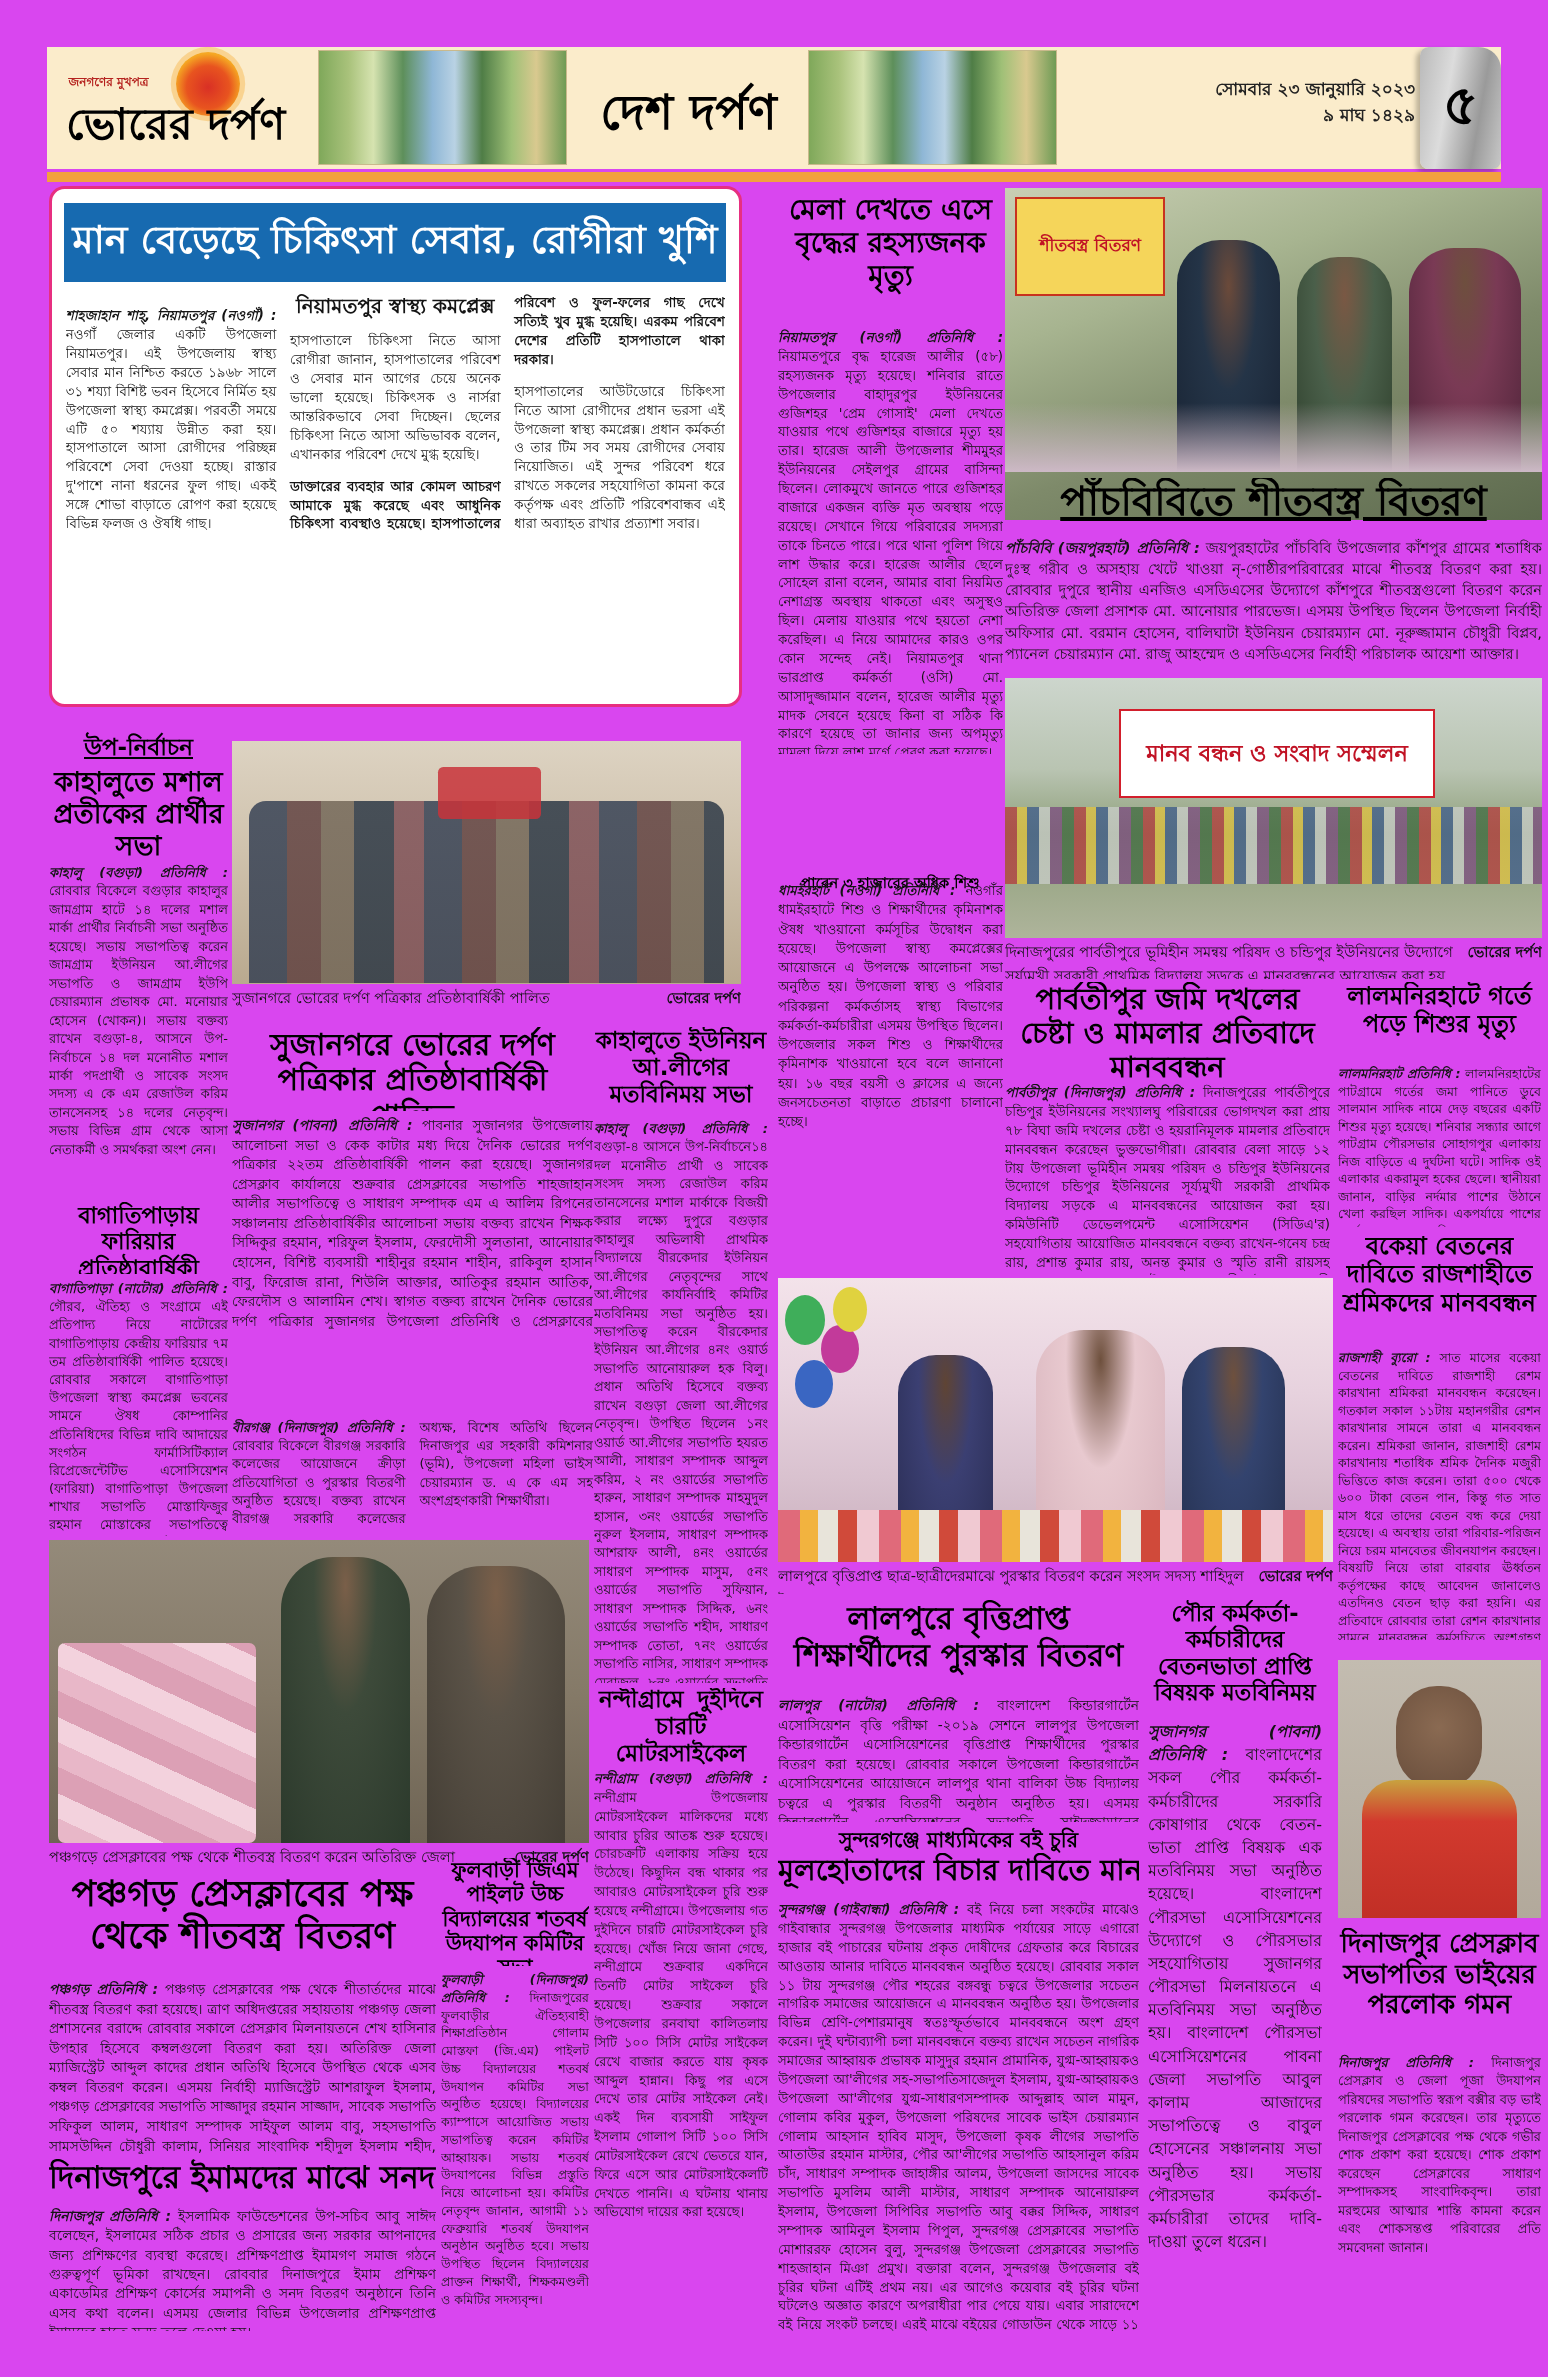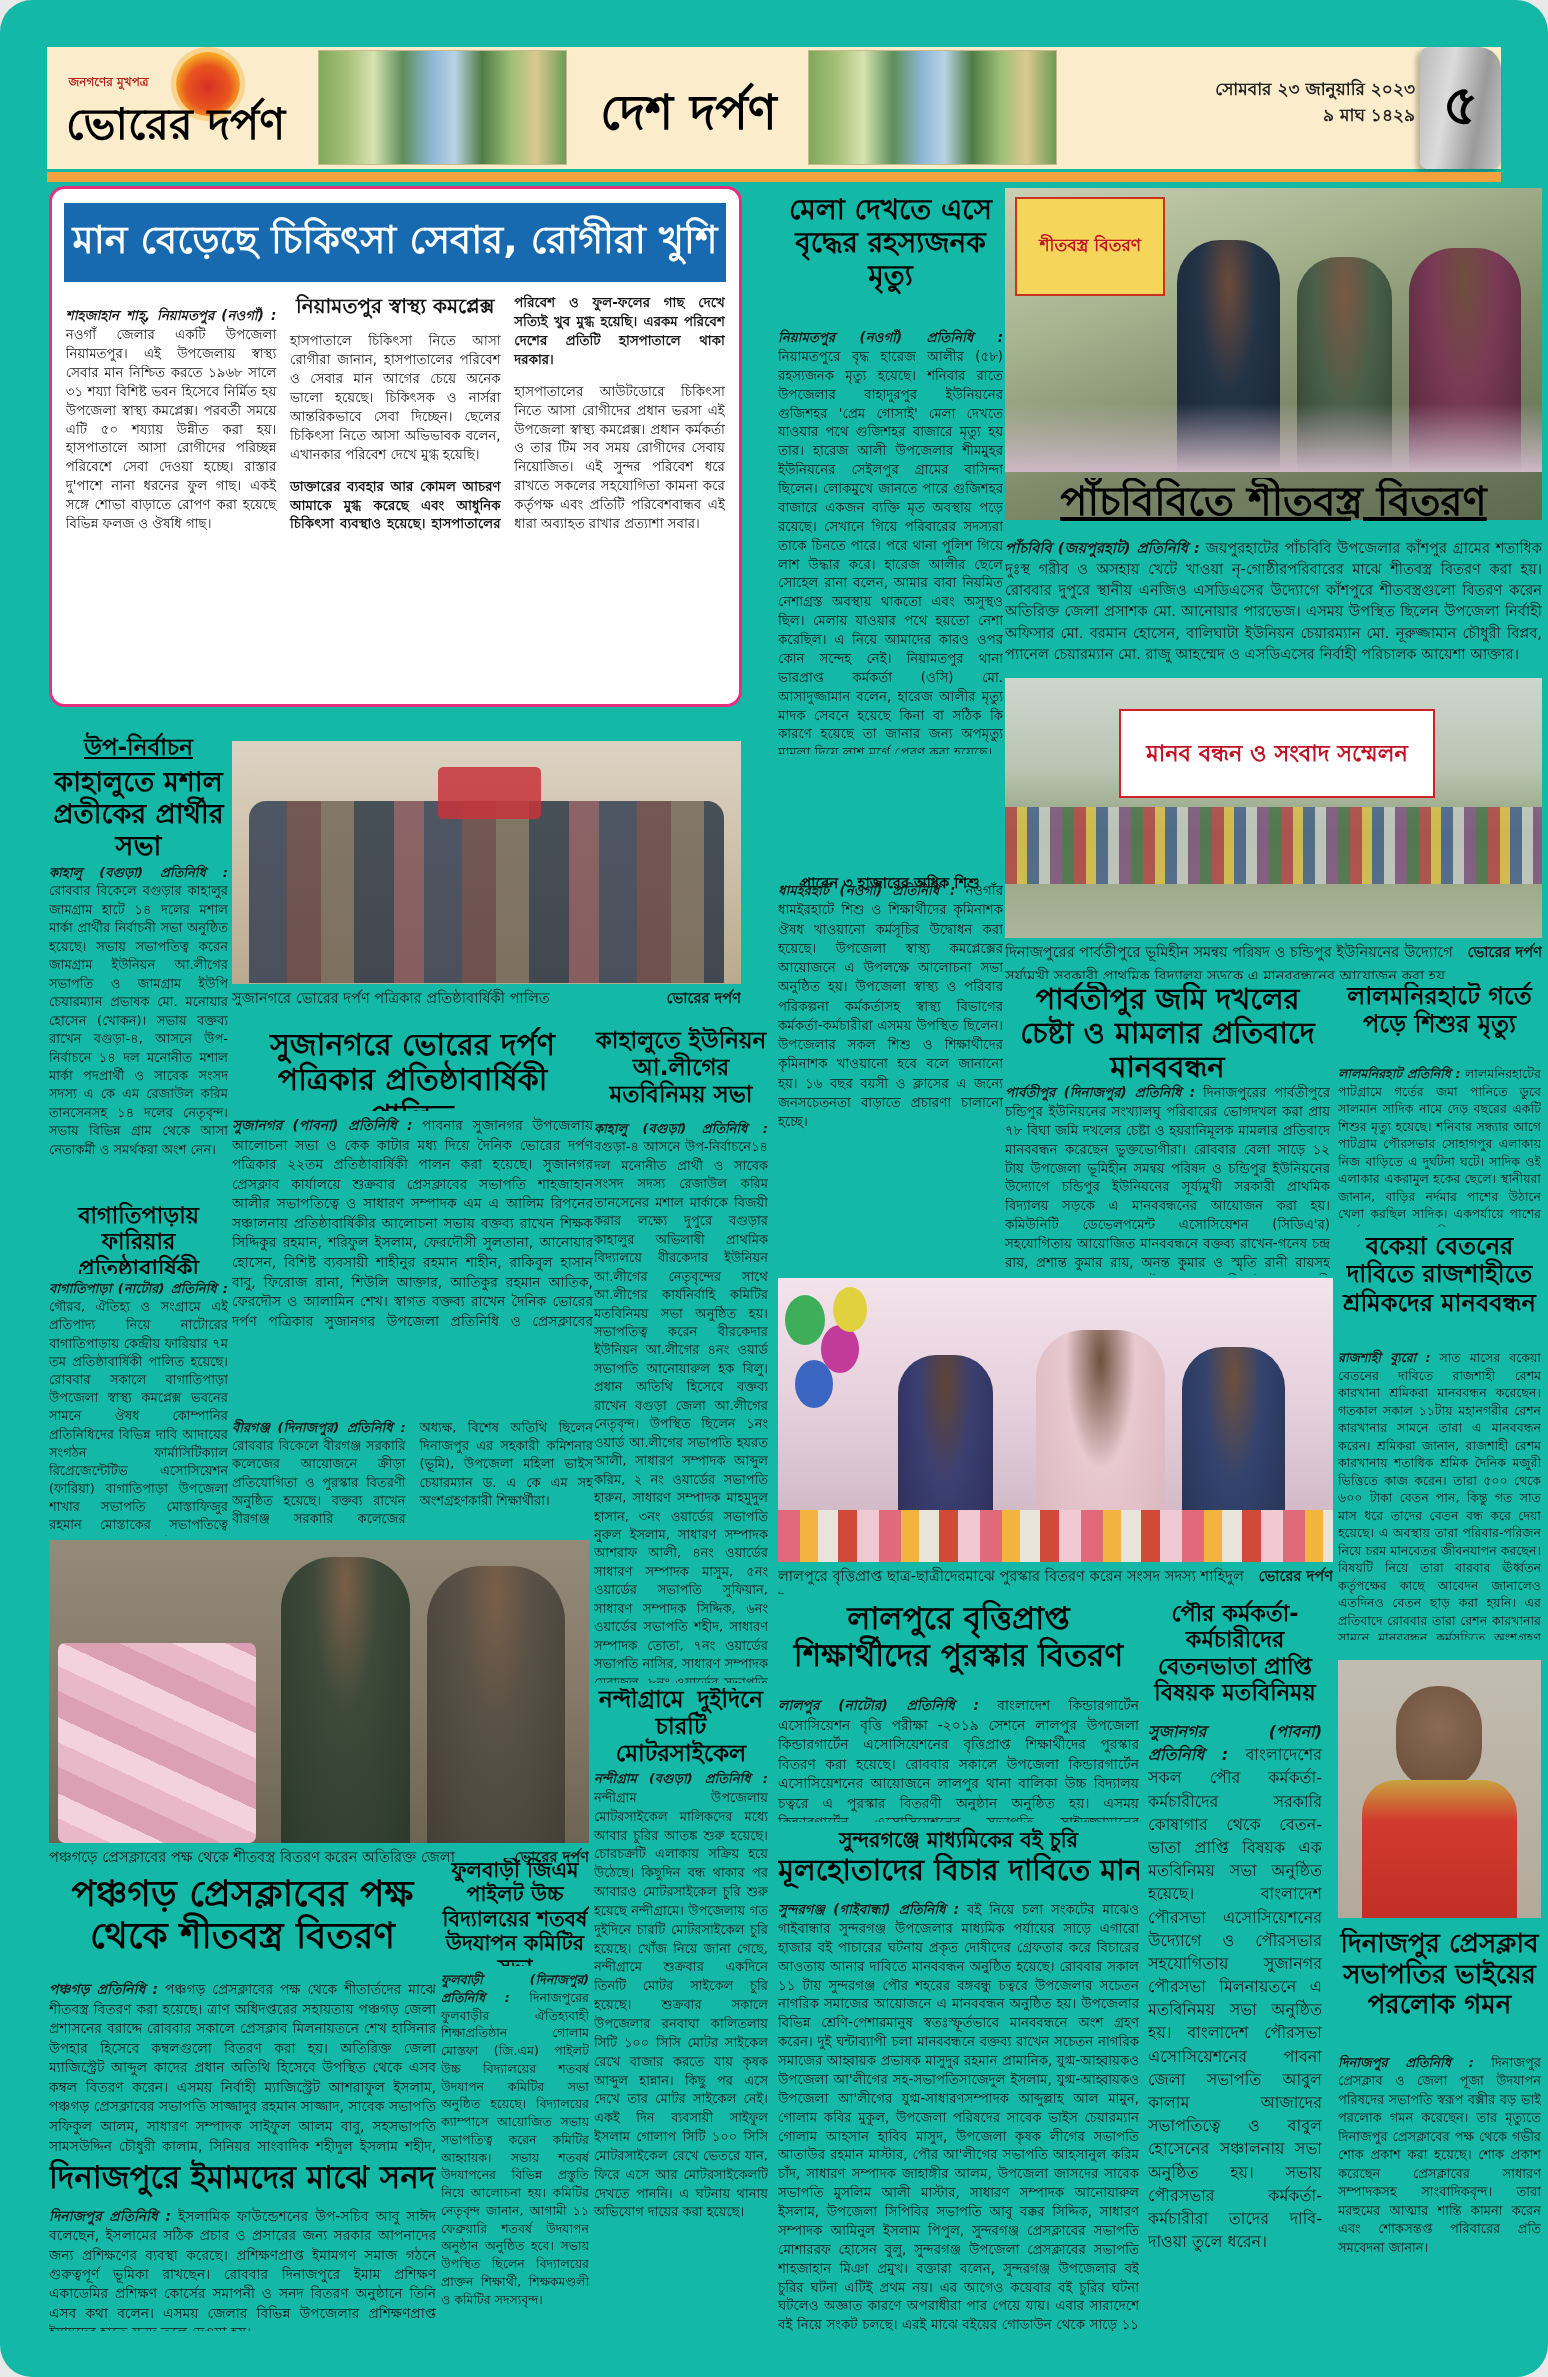--- a/index.html
+++ b/index.html
@@ -1,16 +1,16 @@
 <!DOCTYPE html>
 <html style="font-size:13.8px"><head>
 <meta charset="utf-8">
 <style>
   html,body{margin:0;padding:0;background:#e9e9e9;font-family:"DejaVu Sans","Liberation Sans",sans-serif;}
-  #page{position:relative;width:1548px;height:2377px;background:#14b8a6;margin:0 auto;overflow:hidden;border-radius:32px;}
+  #page{position:relative;width:1548px;height:2377px;background:#d946ef;margin:0 auto;overflow:hidden;}
   .abs{position:absolute;box-sizing:border-box;}
   .hl{font-weight:bold;color:#000;text-align:center;line-height:1.18;overflow:hidden;}
   .kick{font-weight:bold;color:#000;text-align:center;text-decoration:underline;}
   .body{color:#141414;text-align:justify;overflow:hidden;}
   .body p{margin:0 0 5.2px 0;}
   .byl{font-weight:bold;font-style:italic;}
   .photo{overflow:hidden;}
   .cap{display:flex;justify-content:space-between;align-items:flex-start;font-size:14.6px;color:#111;overflow:hidden;gap:12px;}
   .cap .cr{font-weight:bold;white-space:nowrap;}
   

